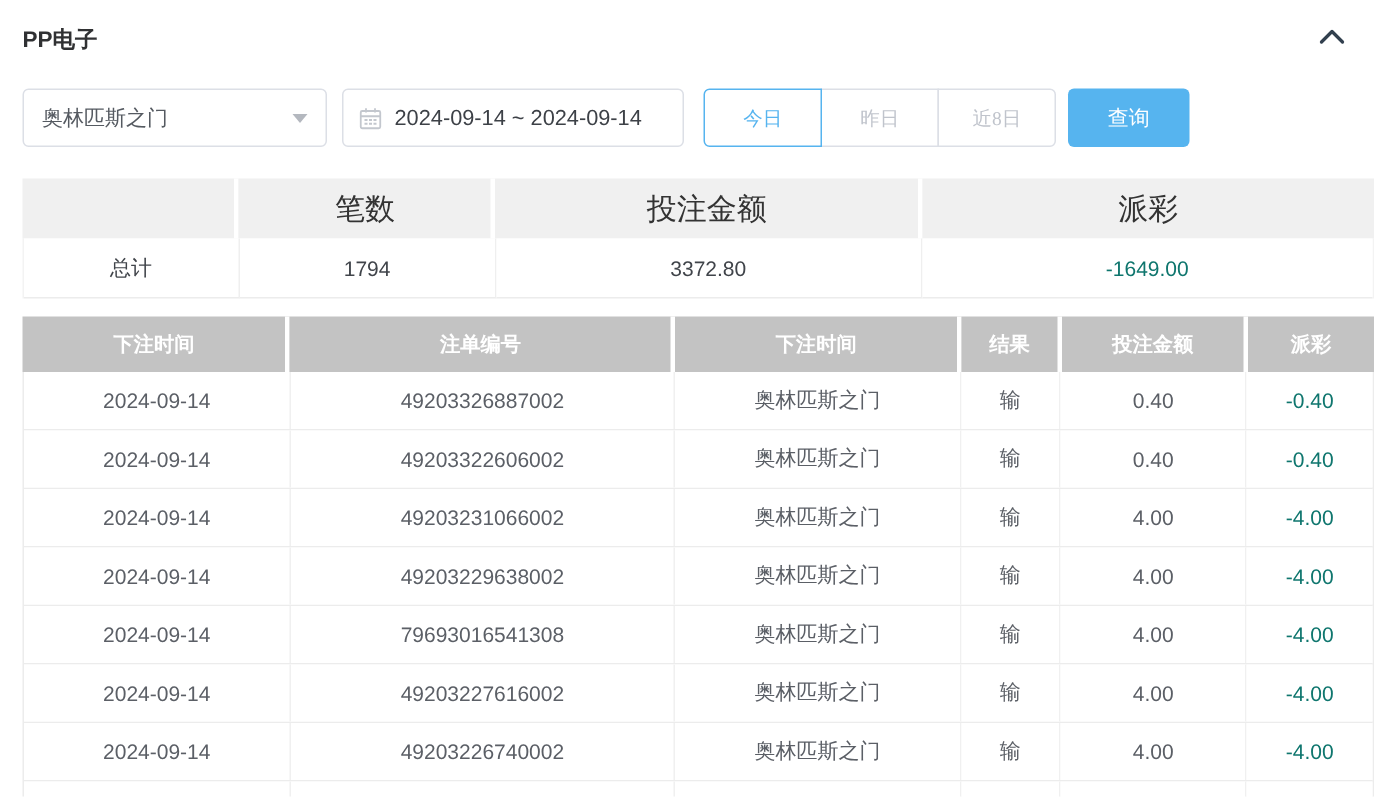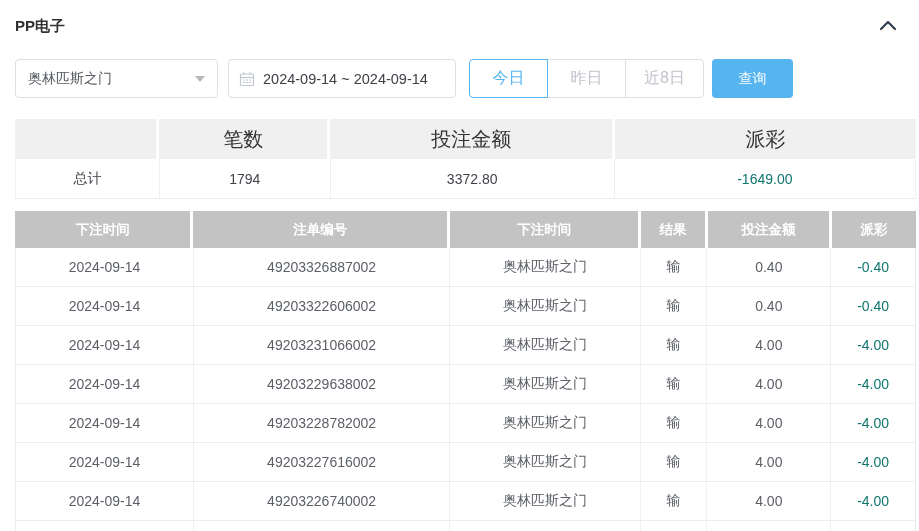--- a/index.html
+++ b/index.html
@@ -36,23 +36,23 @@
   .date-box {
     margin-left:10px; width:228px; height:39px; border:1px solid #dcdfe6; border-radius:4px;
     display:flex; align-items:center; padding:12px 10px; background:#fff; cursor:pointer;
   }
   .date-box .cal { flex:0 0 auto; margin-right:8px; display:flex; }
   .date-text { font-size:14.5px; color:#3d4147; white-space:nowrap; }
 
   .btn-group { display:flex; margin-left:13px; }
   .seg-btn {
     width:79px; height:39px; background:#fff; border:1px solid #dcdfe6;
-    font-size:16px; color:#c0c4cc; cursor:pointer; margin-left:-1px;
+    font-size:13px; color:#c0c4cc; cursor:pointer; margin-left:-1px;
     display:flex; align-items:center; justify-content:center;
-    font-family:Liberation Sans, sans-serif;
+    font-family:Liberation Serif, serif;
   }
   .seg-btn:first-child { border-radius:4px 0 0 4px; margin-left:0; }
   .seg-btn:last-child { border-radius:0 4px 4px 0; }
   .seg-btn.active { border:1px solid #56b4ef; color:#56b4ef; position:relative; z-index:2; border-radius:4px 0 0 4px; }
 
   .search-btn {
     margin-left:8px; width:81px; height:39px; background:#56b4ef; border:none; border-radius:4px;
     color:#fff; font-size:14px; cursor:pointer; font-family:inherit;
   }
 
@@ -200,21 +200,21 @@
         <div class="main-grid m-row">
           <div class="cell m-td">2024-09-14</div>
           <div class="cell m-td">49203229638002</div>
           <div class="cell m-td">奥林匹斯之门</div>
           <div class="cell m-td">输</div>
           <div class="cell m-td">4.00</div>
           <div class="cell m-td neg">-4.00</div>
         </div>
         <div class="main-grid m-row">
           <div class="cell m-td">2024-09-14</div>
-          <div class="cell m-td">49203228782002</div>
+          <div class="cell m-td">79693016541308</div>
           <div class="cell m-td">奥林匹斯之门</div>
           <div class="cell m-td">输</div>
           <div class="cell m-td">4.00</div>
           <div class="cell m-td neg">-4.00</div>
         </div>
         <div class="main-grid m-row">
           <div class="cell m-td">2024-09-14</div>
           <div class="cell m-td">49203227616002</div>
           <div class="cell m-td">奥林匹斯之门</div>
           <div class="cell m-td">输</div>

